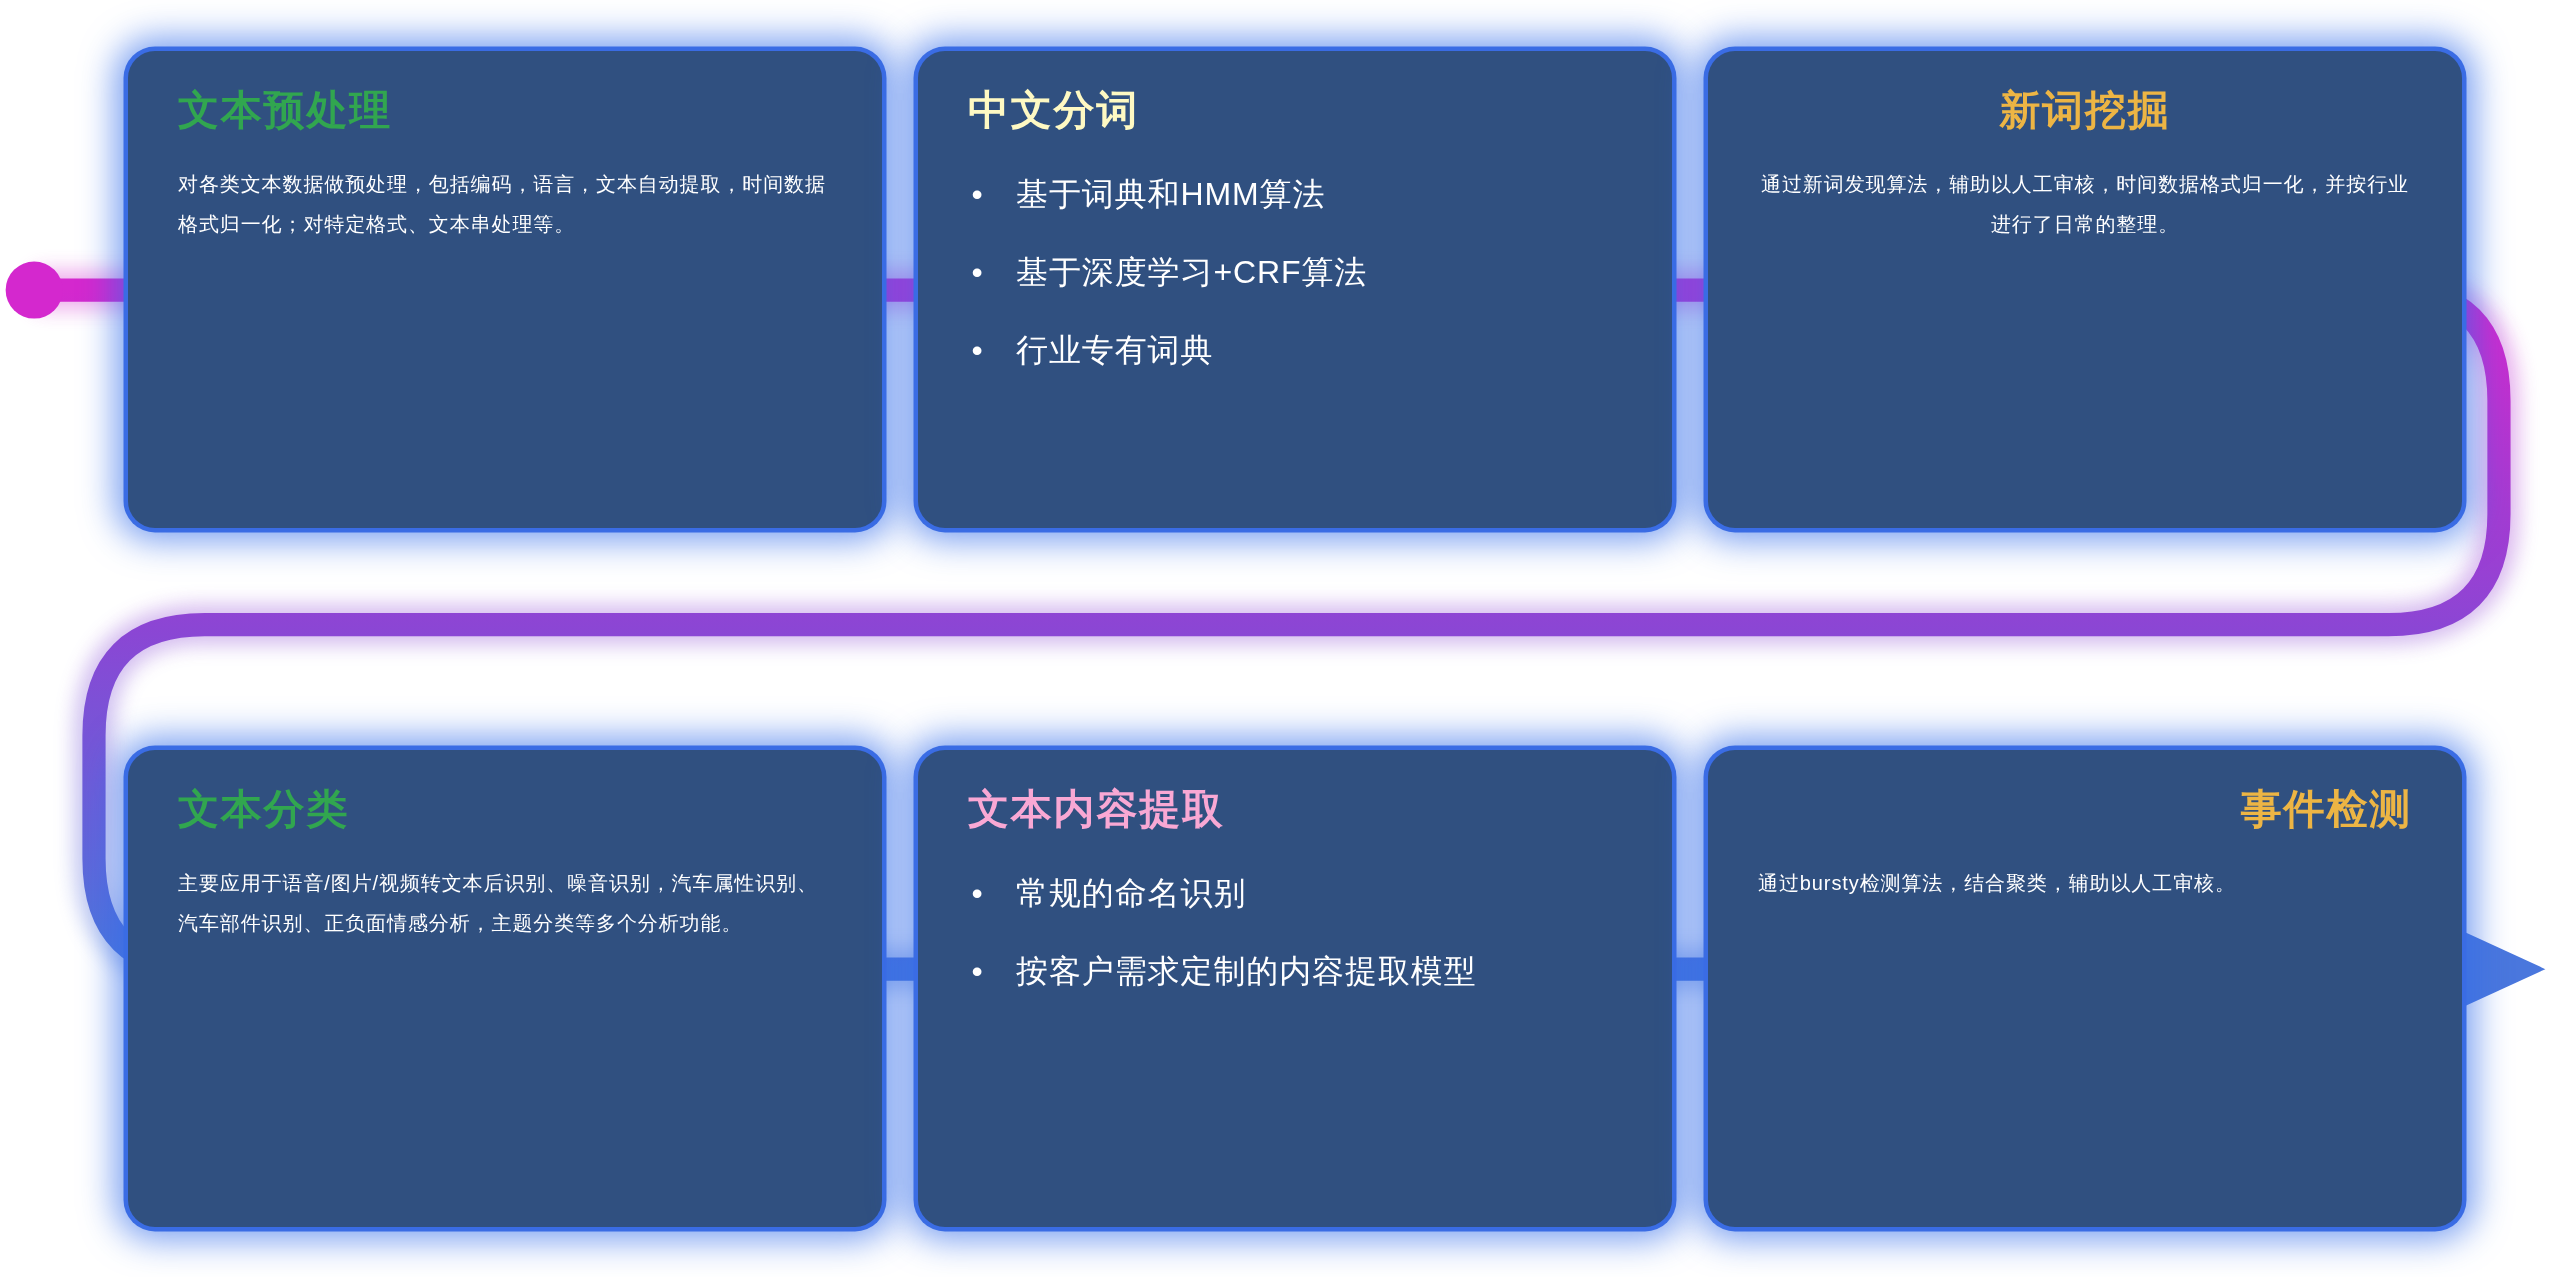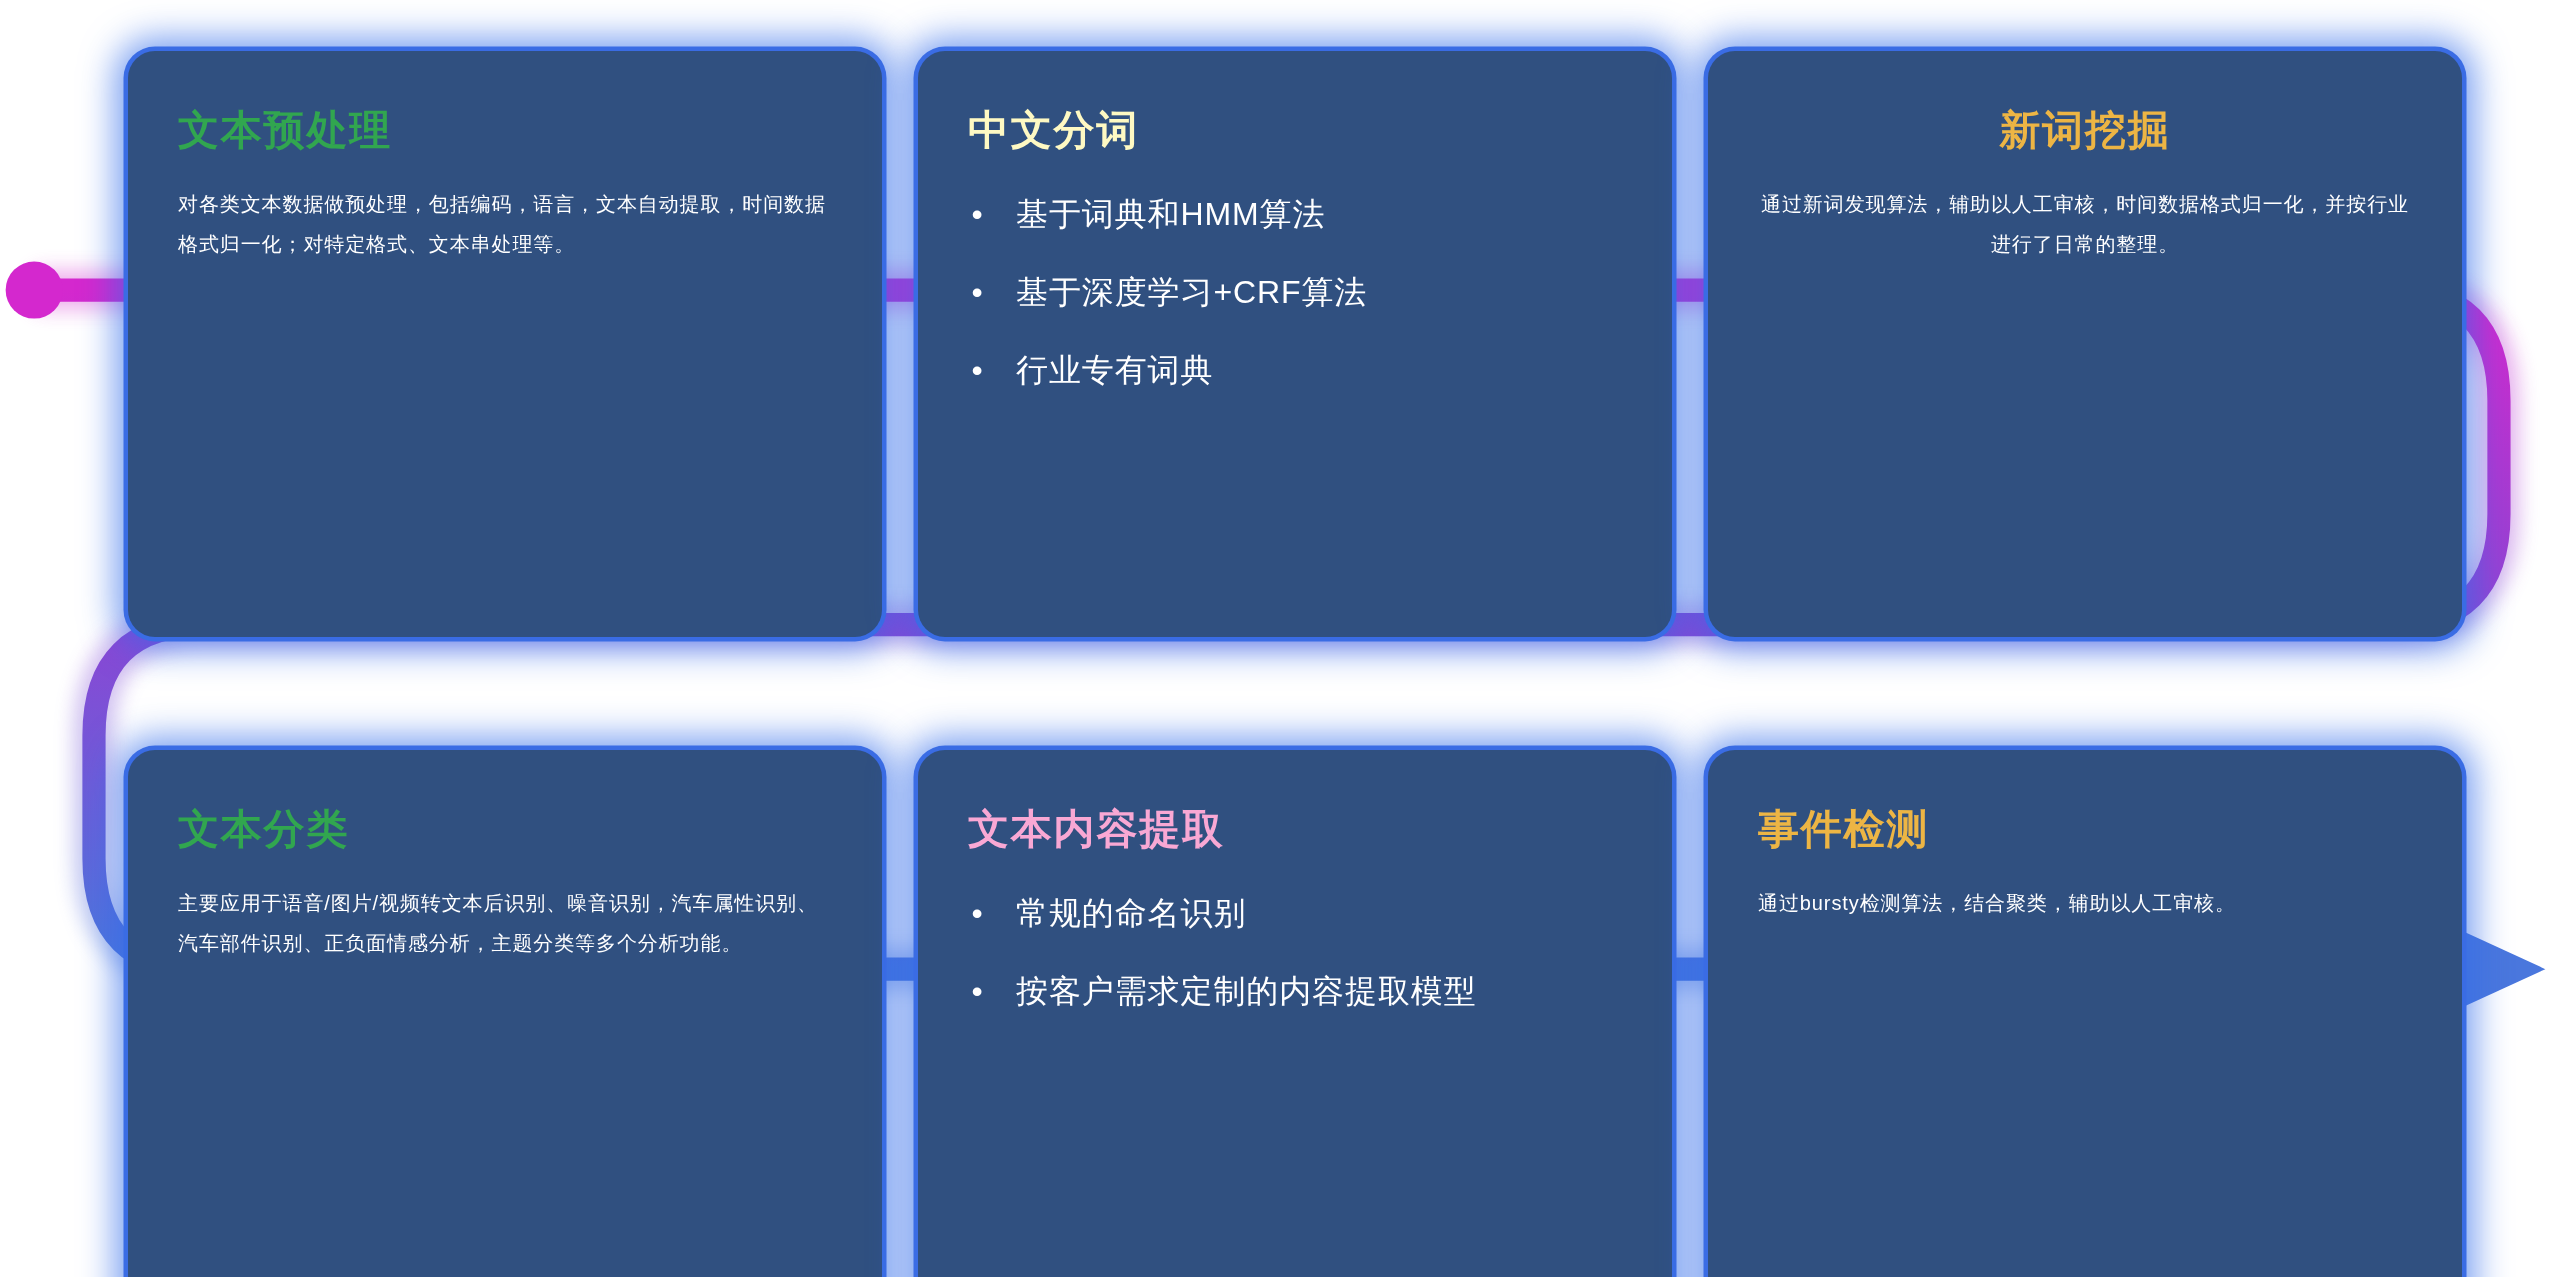--- a/index.html
+++ b/index.html
@@ -6,23 +6,23 @@
   .canvas{
     position:relative;
     width:2576px;height:1277px;
     background:#ffffff;
     font-family:"Liberation Sans","DejaVu Sans",sans-serif;
     overflow:hidden;
   }
   .flow-svg{position:absolute;left:0;top:0;z-index:0;}
   .card{
     position:absolute;
-    width:754px;height:586px;
+    width:754px;height:477px;
     box-sizing:border-box;
-    padding:56px 50px;
+    padding:36px 50px;
     background:#305080;
     border-radius:27px;
     box-shadow:0 0 0 4.5px #3a6ce4, 0 0 34px 12.5px rgba(49,107,233,0.65);
     z-index:1;
   }
   .card-title{
     margin:0;
     font-size:41px;
     font-weight:bold;
     letter-spacing:1.8px;
@@ -128,18 +128,18 @@
         <span>常规的命名识别</span>
       </li>
       <li>
         <span class="bullet-dot">•</span>
         <span>按客户需求定制的内容提取模型</span>
       </li>
     </ul>
   </div>
 
   <div class="card pos-6">
-    <h2 class="card-title" style="color: rgb(237, 181, 68);">事件检测</h2>
+    <h2 class="card-title" style="color: rgb(237, 181, 68); text-align: right;">事件检测</h2>
     <p class="card-paragraph">通过bursty检测算法，结合聚类，辅助以人工审核。</p>
   </div>
 
 </div>
 
 
 </body></html>

